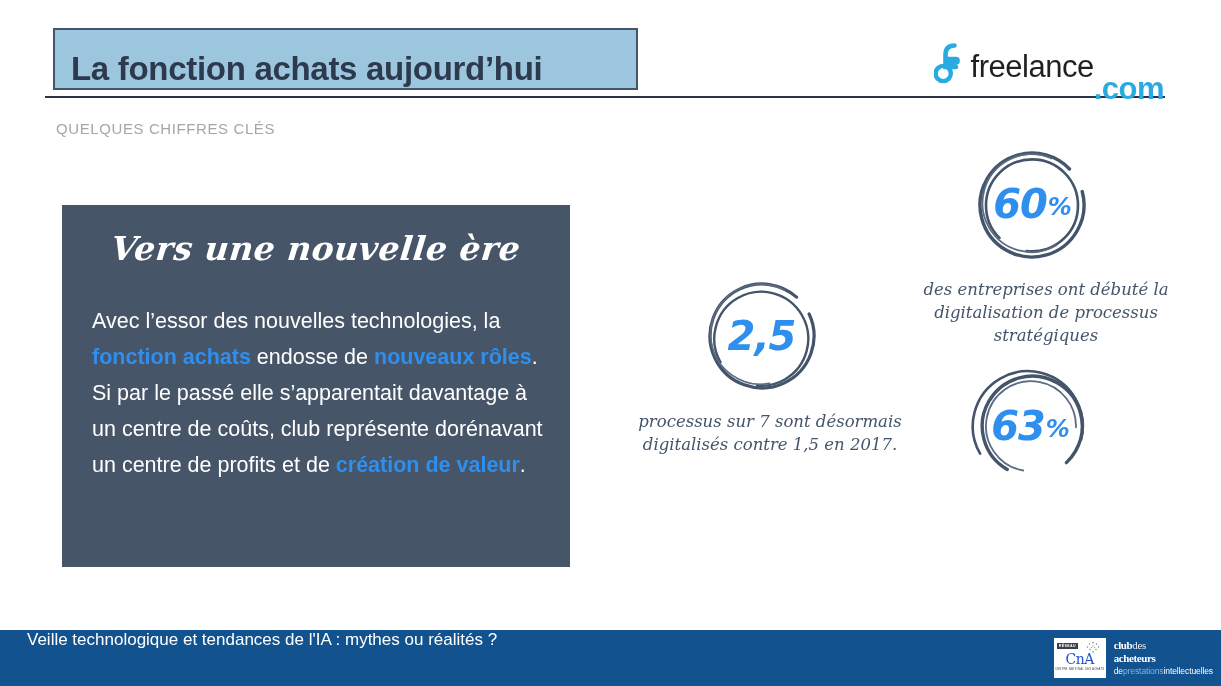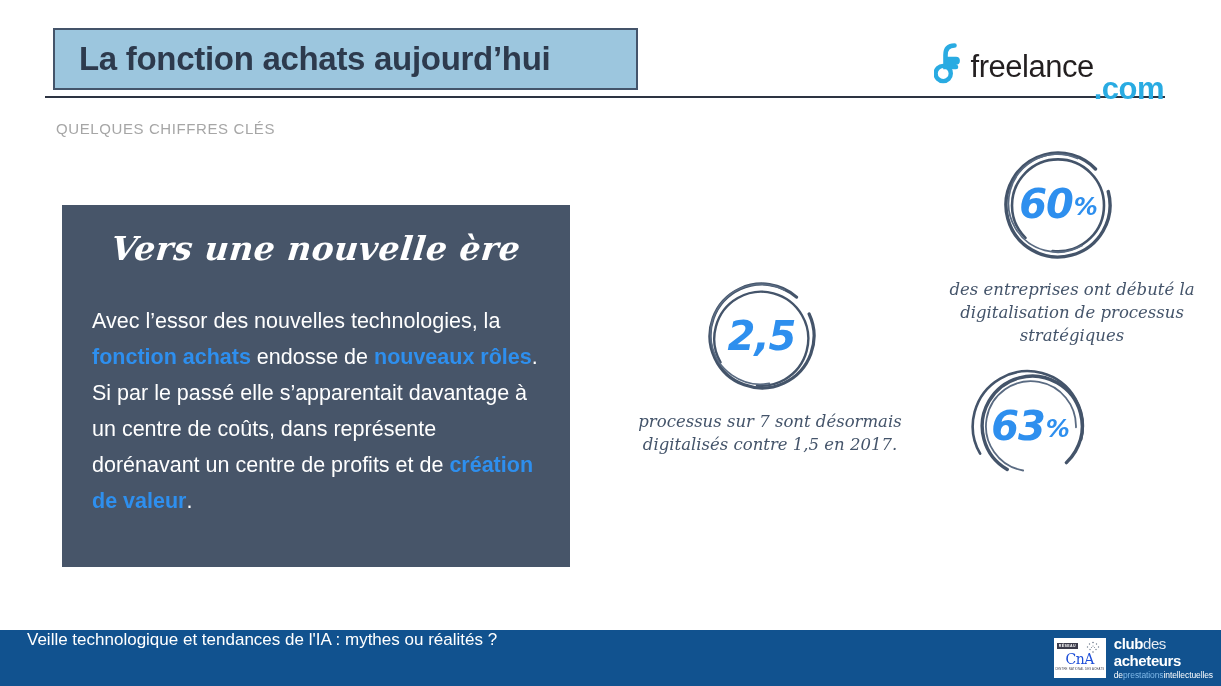--- a/index.html
+++ b/index.html
@@ -25,22 +25,22 @@
   .title-box {
     position: absolute;
     left: 53px;
     top: 28px;
     width: 585px;
     height: 62px;
     box-sizing: border-box;
     background: #9cc6de;
     border: 2px solid #44546a;
     display: flex;
-    align-items: center;
-    padding-left: 24px;
+    align-items: flex-end;
+    padding-left: 16px;
   }
   .title-box .title-text {
     font-size: 33px;
     font-weight: bold;
     color: #2d3a4d;
     letter-spacing: -0.3px;
     white-space: nowrap;
   }
 
   .header-rule {
@@ -167,21 +167,21 @@
   .stat-caption {
     margin-top: 10px;
     text-align: center;
     color: #44546a;
     font-family: "DejaVu Serif", serif;
     font-style: italic;
     font-size: 16.5px;
     line-height: 23px;
   }
 
-  .stat-60 { left: 922px; top: 140px; width: 300px; }
+  .stat-60 { left: 896px; top: 140px; width: 300px; }
   .stat-60 .ring-wrap { margin-left: 72px; }
   .stat-25 { left: 630px; top: 272px; width: 280px; }
   .stat-25 .ring-wrap { margin-left: 68px; }
   .stat-63 { left: 890px; top: 362px; width: 280px; }
   .stat-63 .ring-wrap { margin-left: 76px; }
 
   
   .footer {
     position: absolute;
     left: 0;
@@ -248,23 +248,24 @@
     letter-spacing: 0.2px;
     text-align: center;
     line-height: 1.5;
     margin-top: 1px;
   }
   .club-logo {
     color: #ffffff;
     line-height: 1;
   }
   .club-l1, .club-l2 {
-    font-size: 15px;
+    font-size: 11px;
     font-weight: bold;
     letter-spacing: -0.4px;
+    font-family: Liberation Serif, serif;
   }
   .club-l2 { margin-top: 2px; }
   .club-soft { font-weight: normal; color: #e6ebf2; }
   .club-tag {
     font-size: 8.5px;
     margin-top: 3px;
     letter-spacing: -0.1px;
   }
   .club-tag .b { color: #7fb8e8; }
 </style>
@@ -286,21 +287,21 @@
     </svg>
     <span class="logo-word">freelance</span>
     <span class="logo-dotcom">.com</span>
   </div>
 
   <div class="eyebrow">QUELQUES CHIFFRES CLÉS</div>
 
   <div class="panel">
     <div class="panel-script">Vers une nouvelle ère</div>
     <div class="panel-body">
-      <span>Avec l’essor des nouvelles technologies, la </span><span class="hl">fonction achats</span><span> endosse de </span><span class="hl">nouveaux rôles</span><span>. Si par le passé elle s’apparentait davantage à un centre de coûts, dans représente dorénavant un centre de profits et de </span><span class="hl">création de valeur</span><span>.</span>
+      <span>Avec l’essor des nouvelles technologies, la </span><span class="hl">fonction achats</span><span> endosse de </span><span class="hl">nouveaux rôles</span><span>. Si par le passé elle s’apparentait davantage à un centre de coûts, club représente dorénavant un centre de profits et de </span><span class="hl">création de valeur</span><span>.</span>
     </div>
   </div>
 
   <div class="stat stat-60">
     <div class="ring-wrap">
       <svg viewBox="0 0 128 128">
         <circle cx="64" cy="65" r="52" fill="none" stroke="#44546a" stroke-width="3.4" stroke-linecap="round" stroke-dasharray="300 40" transform="rotate(-15 64 65)"></circle>
         <circle cx="65" cy="63" r="46" fill="none" stroke="#44546a" stroke-width="2.6" stroke-linecap="round" stroke-dasharray="258 52" transform="rotate(135 64 64)"></circle>
         <circle cx="63" cy="64" r="49" fill="none" stroke="#5a6b82" stroke-width="1.8" stroke-linecap="round" stroke-dasharray="200 110" transform="rotate(60 64 64)"></circle>
       </svg>

